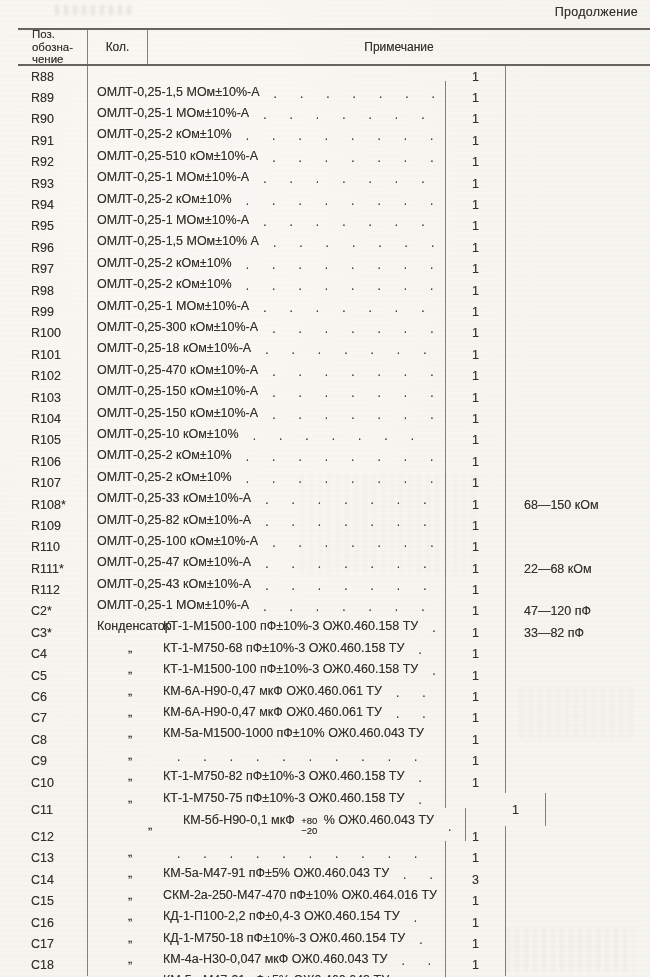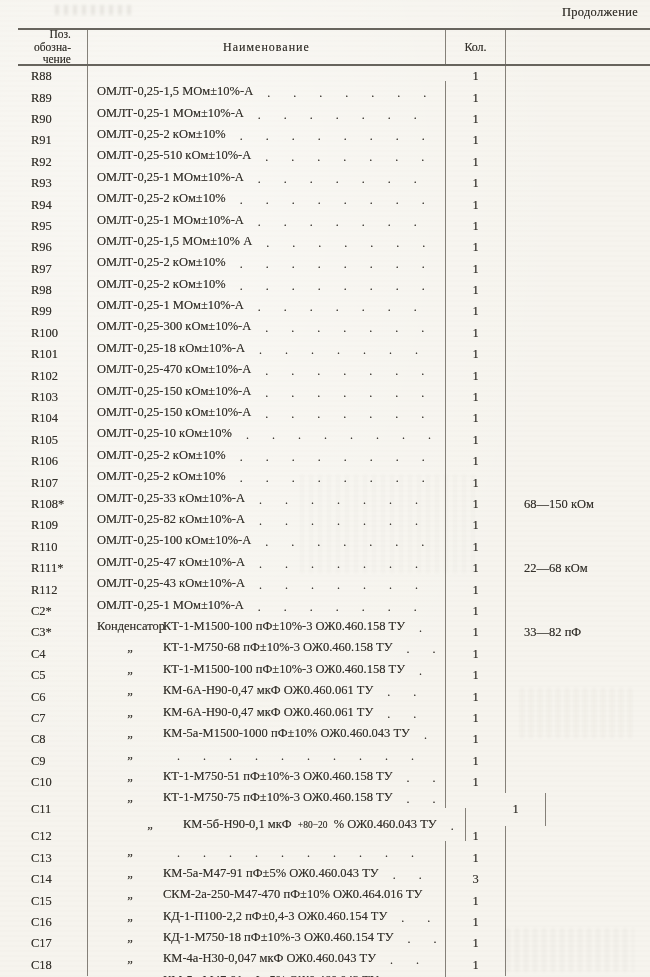--- a/index.html
+++ b/index.html
@@ -2,59 +2,59 @@
 <html><head>
 <meta charset="utf-8">
 <style>
   html,body { margin:0; padding:0; background:#e8e6e0; }
   .page {
     position:relative; width:650px; height:977px; margin:0 auto;
     background:#f6f4ee;
     background-image:
       radial-gradient(ellipse at 30% 20%, rgba(255,255,255,.35), transparent 60%),
       repeating-linear-gradient(0deg, rgba(120,110,95,.015) 0 2px, transparent 2px 5px);
-    font-family:Liberation Serif, serif;
+    font-family:Liberation Sans, sans-serif;
     color:#34312b; overflow:hidden;
     text-shadow:0 0 .5px rgba(52,49,43,.55);
   }
   .continuation { position:absolute; top:5px; right:12px; font-size:12.5px; letter-spacing:.3px; }
 
   .parts-table { position:absolute; left:18px; top:28px; width:632px; }
   .thead {
     display:flex; height:38px; box-sizing:border-box;
     border-top:2px solid rgba(78,74,67,.85);
     border-bottom:2px solid rgba(78,74,67,.85);
     font-size:12px;
   }
   .c1 { width:70px; flex:none; box-sizing:border-box; }
   .c2 { width:358px; flex:none; box-sizing:border-box; min-width:0; }
   .c3 { width:60px; flex:none; box-sizing:border-box; }
   .c4 { flex:1; box-sizing:border-box; min-width:0; }
   .bR { border-right:1px solid rgba(95,90,82,.75); }
-  .th { display:flex; align-items:center; justify-content:center; text-align:right; height:100%; }
+  .th { display:flex; align-items:center; justify-content:center; text-align:left; height:100%; }
   .th-pos { white-space:pre-line; line-height:1.12; font-size:11.5px; }
   .th-name { letter-spacing:1px; }
 
   .tbody { display:block; }
   .row { display:flex; height:21.4px; font-size:12.5px; }
   .row.tall { height:33px;gap:20px; }
   .row > div { display:flex; align-items:center; height:100%; }
   .cell-pos { padding-left:13px; }
   .cell-name { padding-left:9px;margin-top:15px; }
   .prefix { flex:none; width:66px; }
   .prefix.ditto { text-align:center; display:inline-block; }
   .nm { white-space:nowrap; flex:none; }
   .leader {
     flex:1 1 auto; min-width:0; overflow:hidden; white-space:nowrap;
     letter-spacing:23px; margin:0 8px 0 14px; font-size:12px;
     transform:translateY(2px); color:#403c36;
   }
   .cell-qty { justify-content:center; text-align:center; }
   .cell-note { padding-left:18px; white-space:nowrap; overflow:hidden; }
-  .frac { display:inline-flex; flex-direction:row; font-size:9.5px; line-height:1.12; margin:0 3px; text-align:left; }
+  .frac { display:inline-flex; flex-direction:column; font-size:9.5px; line-height:1.12; margin:0 3px; text-align:left; }
 
   .artifact { position:absolute; filter:blur(1.4px); pointer-events:none;
     background:repeating-linear-gradient(90deg, rgba(110,104,92,.4) 0 4px, transparent 4px 9px); }
   .a1 { top:5px;  left:55px;  width:78px;  height:10px; opacity:.30; }
   .a2 { top:688px; left:520px; width:112px; height:50px; opacity:.10; }
   .a3 { top:928px; left:506px; width:128px; height:44px; opacity:.11; }
   .a4 { top:474px; left:300px; width:175px; height:100px; opacity:.06; }
 </style>
 </head>
 <body>
@@ -66,22 +66,22 @@
   <div class="artifact a3"></div>
   <div class="artifact a4"></div>
 
   <div class="continuation">Продолжение</div>
 
   <div class="parts-table">
     <div class="thead">
       <div class="c1 bR th th-pos">Поз.
 обозна-
 чение</div>
-      <div class="c2 bR th th-name">Наименование</div>
       <div class="c3 bR th">Кол.</div>
+      <div class="c4 th">Примечание</div>
     </div>
     <div class="tbody">
     <div class="row">
       <div class="c1 bR cell-pos">
             <span>R88</span>
           </div>
       <div class="c2 bR cell-name">
 
         <span class="nm">ОМЛТ-0,25-1,5  МОм±10%-А</span>
         <span class="leader">....................</span>
@@ -507,20 +507,23 @@
             <span>C2*</span>
           </div>
       <div class="c2 bR cell-name">
         <span class="prefix">Конденсатор</span>
         <span class="nm">КТ-1-М1500-100  пФ±10%-3  ОЖ0.460.158  ТУ</span>
         <span class="leader">....................</span>
       </div>
       <div class="c3 bR cell-qty">
             <span>1</span>
           </div>
+      <div class="c4 cell-note">
+            <span>47—120  пФ</span>
+          </div>
     </div>
 
     <div class="row">
       <div class="c1 bR cell-pos">
             <span>C3*</span>
           </div>
       <div class="c2 bR cell-name">
         <span class="prefix ditto">„</span>
         <span class="nm">КТ-1-М750-68  пФ±10%-3  ОЖ0.460.158  ТУ</span>
         <span class="leader">....................</span>
@@ -616,21 +619,21 @@
             <span></span>
           </div>
     </div>
 
     <div class="row">
       <div class="c1 bR cell-pos">
             <span>C9</span>
           </div>
       <div class="c2 bR cell-name">
         <span class="prefix ditto">„</span>
-        <span class="nm">КТ-1-М750-51  пФ±10%-3  ОЖ0.460.158  ТУ</span>
+        <span class="nm">КТ-1-М750-82  пФ±10%-3  ОЖ0.460.158  ТУ</span>
         <span class="leader">....................</span>
       </div>
       <div class="c3 bR cell-qty">
             <span>1</span>
           </div>
       <div class="c4 cell-note">
             <span></span>
           </div>
     </div>
 

